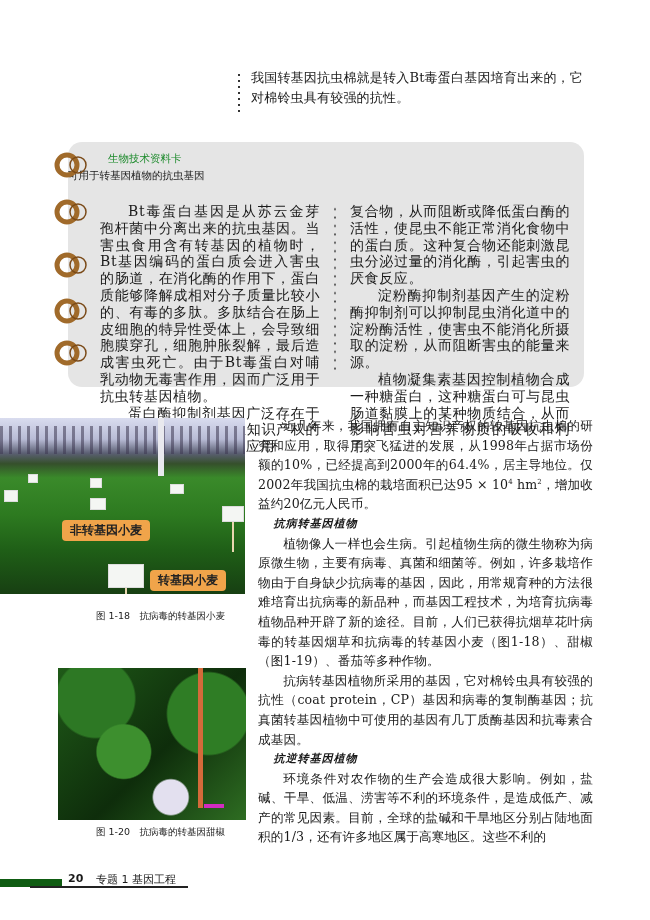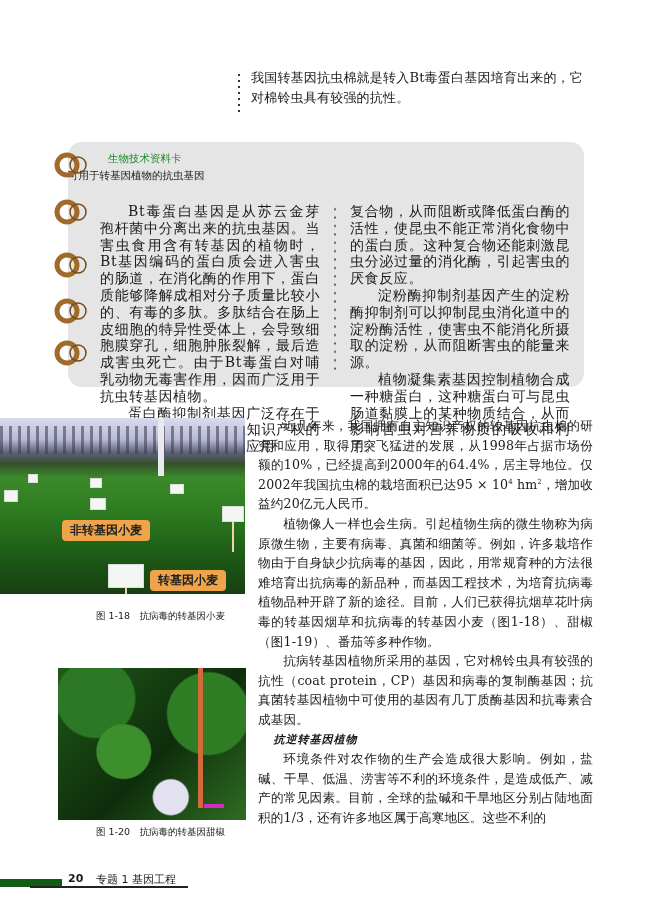--- a/index.html
+++ b/index.html
@@ -129,20 +129,21 @@
 <div class="caption" style="left:88px;top:610px">图 1-18　抗病毒的转基因小麦</div>
 
 <div class="photo photo2">
   <div class="stem"></div>
   <div class="stem2"></div>
 </div>
 <div class="caption" style="left:88px;top:826px">图 1-20　抗病毒的转基因甜椒</div>
 
 <div class="body-text">
   <p><span>近几年来，我国拥有自主知识产权的转基因抗虫棉的研究和应用，取得了突飞猛进的发展，从1998年占据市场份额的10%，已经提高到2000年的64.4%，居主导地位。仅2002年我国抗虫棉的栽培面积已达95 × 10</span><sup>4</sup><span> hm</span><sup>2</sup><span>，增加收益约20亿元人民币。</span></p>
+  <h3>抗病转基因植物</h3>
   <p>植物像人一样也会生病。引起植物生病的微生物称为病原微生物，主要有病毒、真菌和细菌等。例如，许多栽培作物由于自身缺少抗病毒的基因，因此，用常规育种的方法很难培育出抗病毒的新品种，而基因工程技术，为培育抗病毒植物品种开辟了新的途径。目前，人们已获得抗烟草花叶病毒的转基因烟草和抗病毒的转基因小麦（图1-18）、甜椒（图1-19）、番茄等多种作物。</p>
   <p>抗病转基因植物所采用的基因，它对棉铃虫具有较强的抗性（coat protein，CP）基因和病毒的复制酶基因；抗真菌转基因植物中可使用的基因有几丁质酶基因和抗毒素合成基因。</p>
   <h3>抗逆转基因植物</h3>
   <p>环境条件对农作物的生产会造成很大影响。例如，盐碱、干旱、低温、涝害等不利的环境条件，是造成低产、减产的常见因素。目前，全球的盐碱和干旱地区分别占陆地面积的1/3，还有许多地区属于高寒地区。这些不利的</p>
 </div>
 
 <div class="footer-bar"></div>
 <div class="footer-line"></div>
 <div class="footer-num">20</div>
 <div class="footer-chap">专题 1  基因工程</div>

